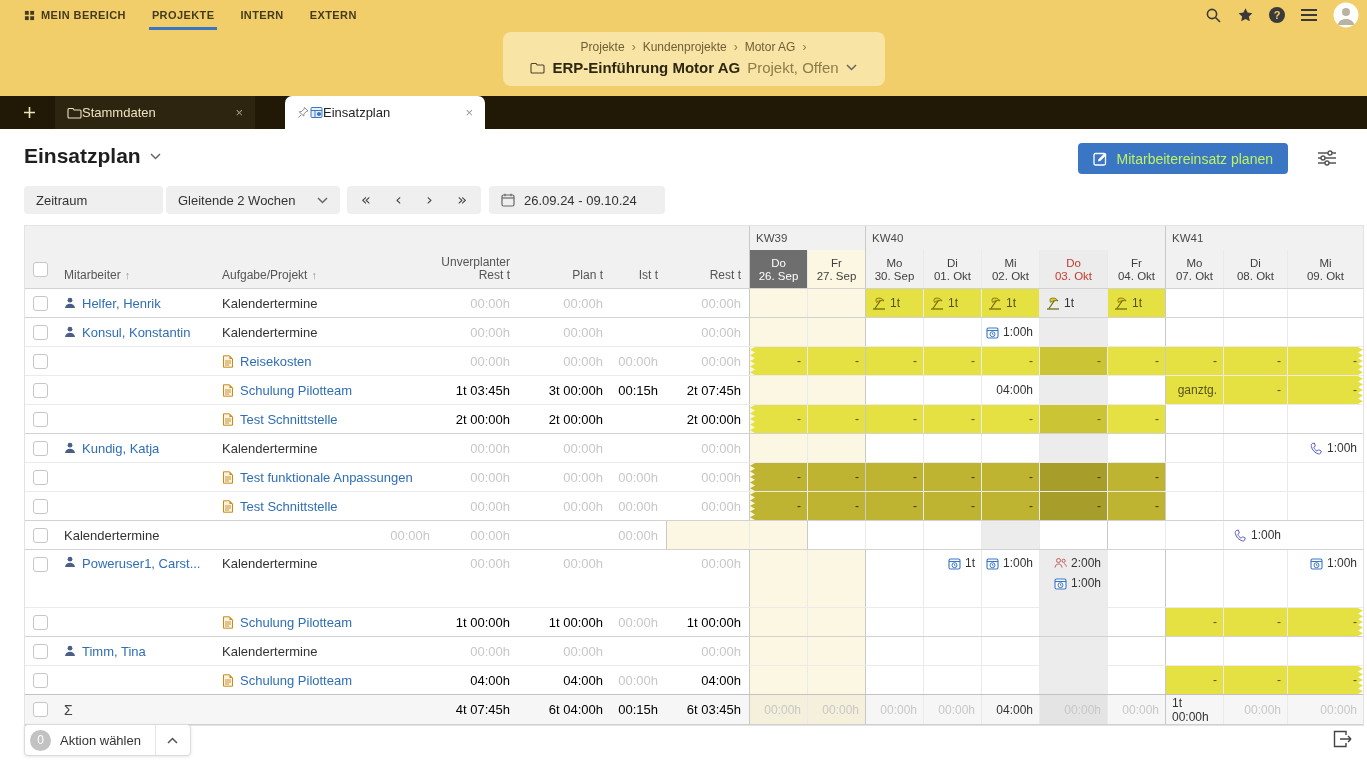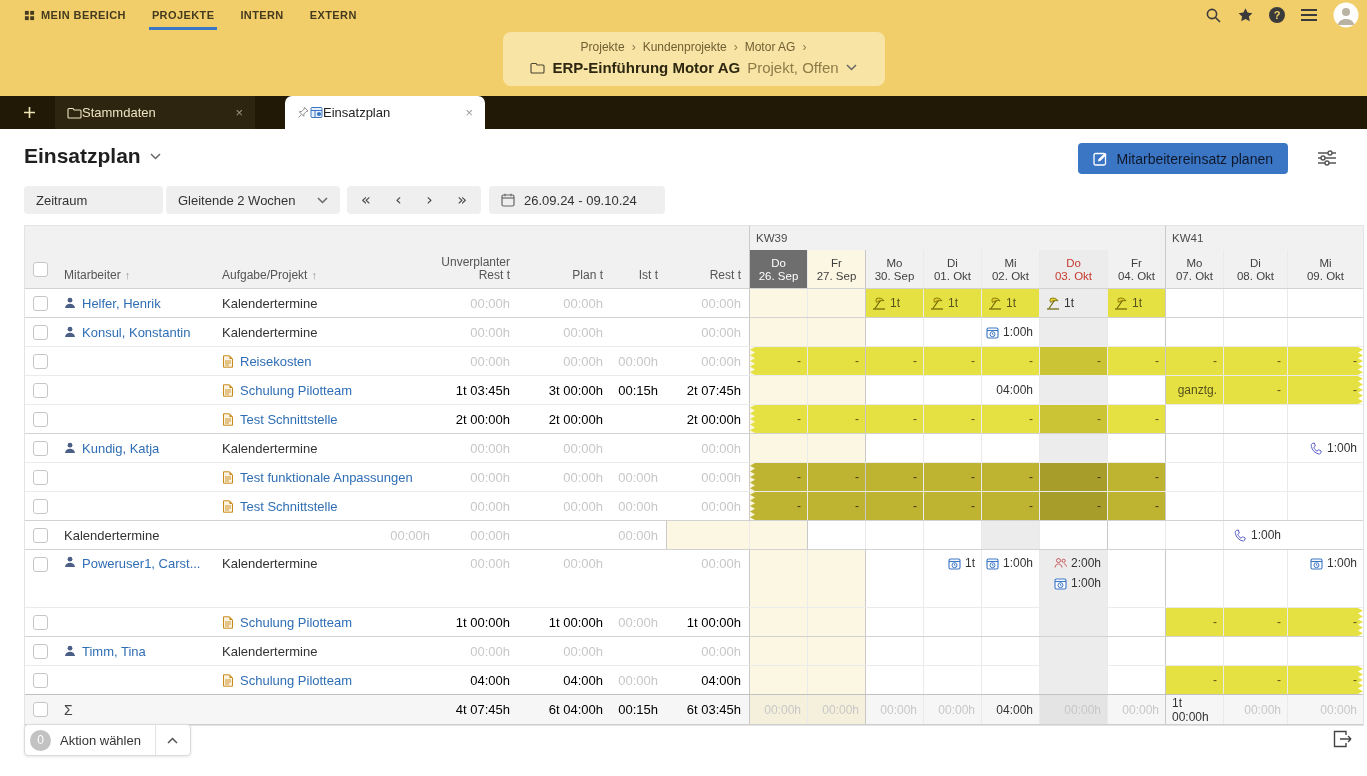--- a/index.html
+++ b/index.html
@@ -26,21 +26,21 @@
   .tab{height:33px;display:flex;align-items:center;padding:0 12px;font-size:13px;box-sizing:border-box;cursor:pointer}
   .tab.inactive{color:#EDE2C0;background:#2E2511;width:200px;margin-left:11px}
   .tab.active{background:#fff;border-radius:7px 7px 0 0;color:#222;width:200px;margin-left:30px}
   .tab .sp{flex:1}
   .tab .x{color:#A59878;font-size:13px;cursor:pointer}
   .tab.active .x{color:#9A9A9A}
 
   
   .head-row{height:57px;position:relative}
   .page-title{position:absolute;left:24px;top:15px;font-size:21px;font-weight:bold;color:#1F1F1F;display:flex;align-items:center;gap:9px}
-  .plan-btn{position:absolute;right:79px;top:14px;height:31px;background:#3B76C5;color:#0f172a;border:none;border-radius:4px;font-size:14px;display:flex;align-items:center;gap:9px;padding:0 15px;cursor:pointer;font-family:"Liberation Sans",sans-serif}
+  .plan-btn{position:absolute;right:79px;top:14px;height:31px;background:#3B76C5;color:#bef264;border:none;border-radius:4px;font-size:14px;display:flex;align-items:center;gap:9px;padding:0 15px;cursor:pointer;font-family:"Liberation Sans",sans-serif}
   .sliders-btn{position:absolute;right:30px;top:21px;cursor:pointer}
 
   
   .filter-row{display:flex;margin-left:24px;height:28px;align-items:center}
   .fbox{background:#EFEFEF;border-radius:4px;height:28px;display:flex;align-items:center;font-size:13px;color:#333;padding:0 12px;box-sizing:border-box}
   .f-label{width:139px}
   .f-period{width:174px;margin-left:3px;justify-content:space-between;cursor:pointer}
   .f-pager{width:134px;margin-left:7px;justify-content:space-between;padding:0 14px}
   .f-pager .icon{font-size:16px;color:#4A4A4A;cursor:pointer;font-family:"DejaVu Sans",sans-serif}
   .f-date{width:176px;margin-left:8px;gap:9px;cursor:pointer}
@@ -281,20 +281,21 @@
         </svg>
       </span>
     <span>26.09.24 - 09.10.24</span>
   </div>
 </div>
 
 <div id="grid">
     <div class="trow hrow1">
       <div style="grid-column: 1 / 8;"></div>
       <div class="kw" style="grid-column: 8 / span 2;">KW39</div>
+      <div class="kw" style="grid-column: 10 / span 5;">KW40</div>
       <div class="kw" style="grid-column: 15 / span 3;">KW41</div>
     </div>
     <div class="trow hrow2">
       <div class="cbc">
         <span class="cb"></span>
       </div>
       <div class="hc">
         <span class="lbl">Mitarbeiter</span>
         <span><span class="sortg">↑</span></span>
       </div>

